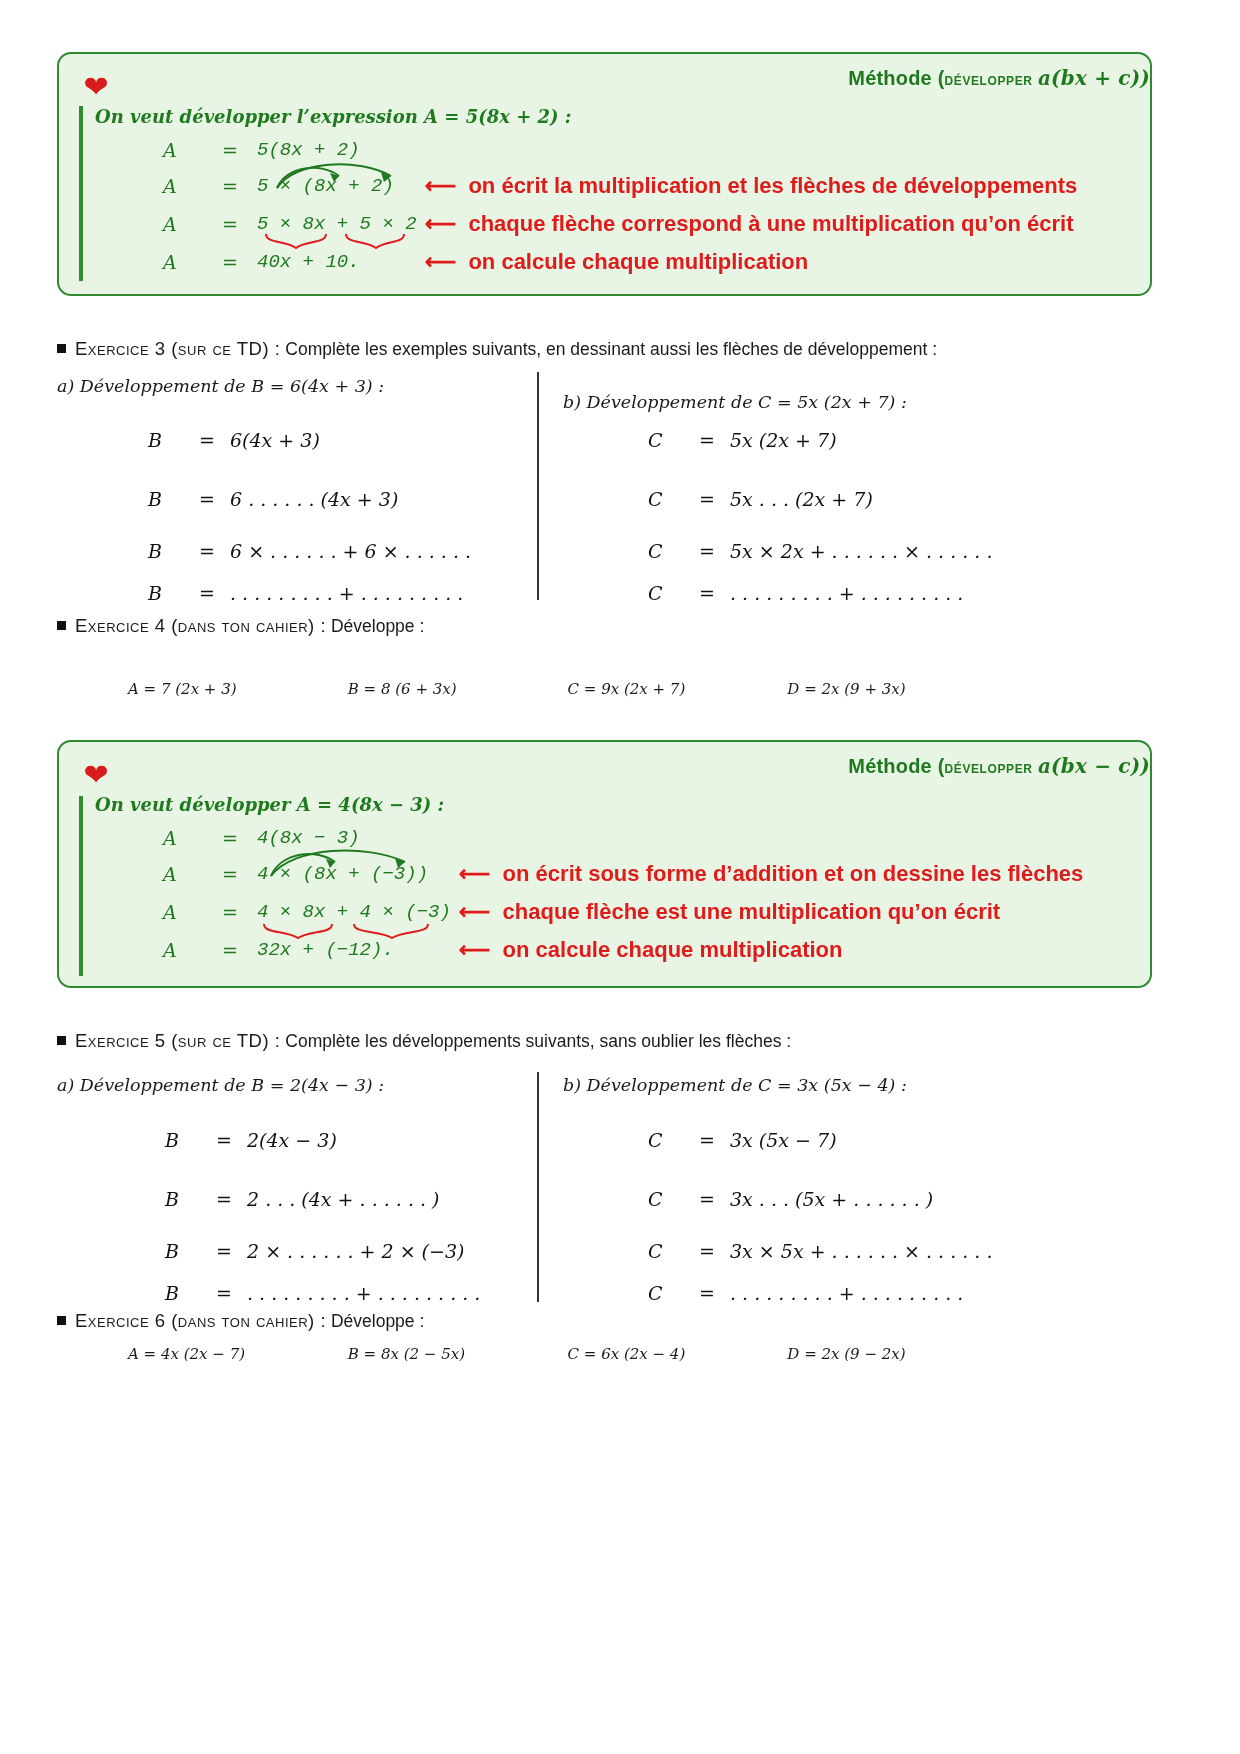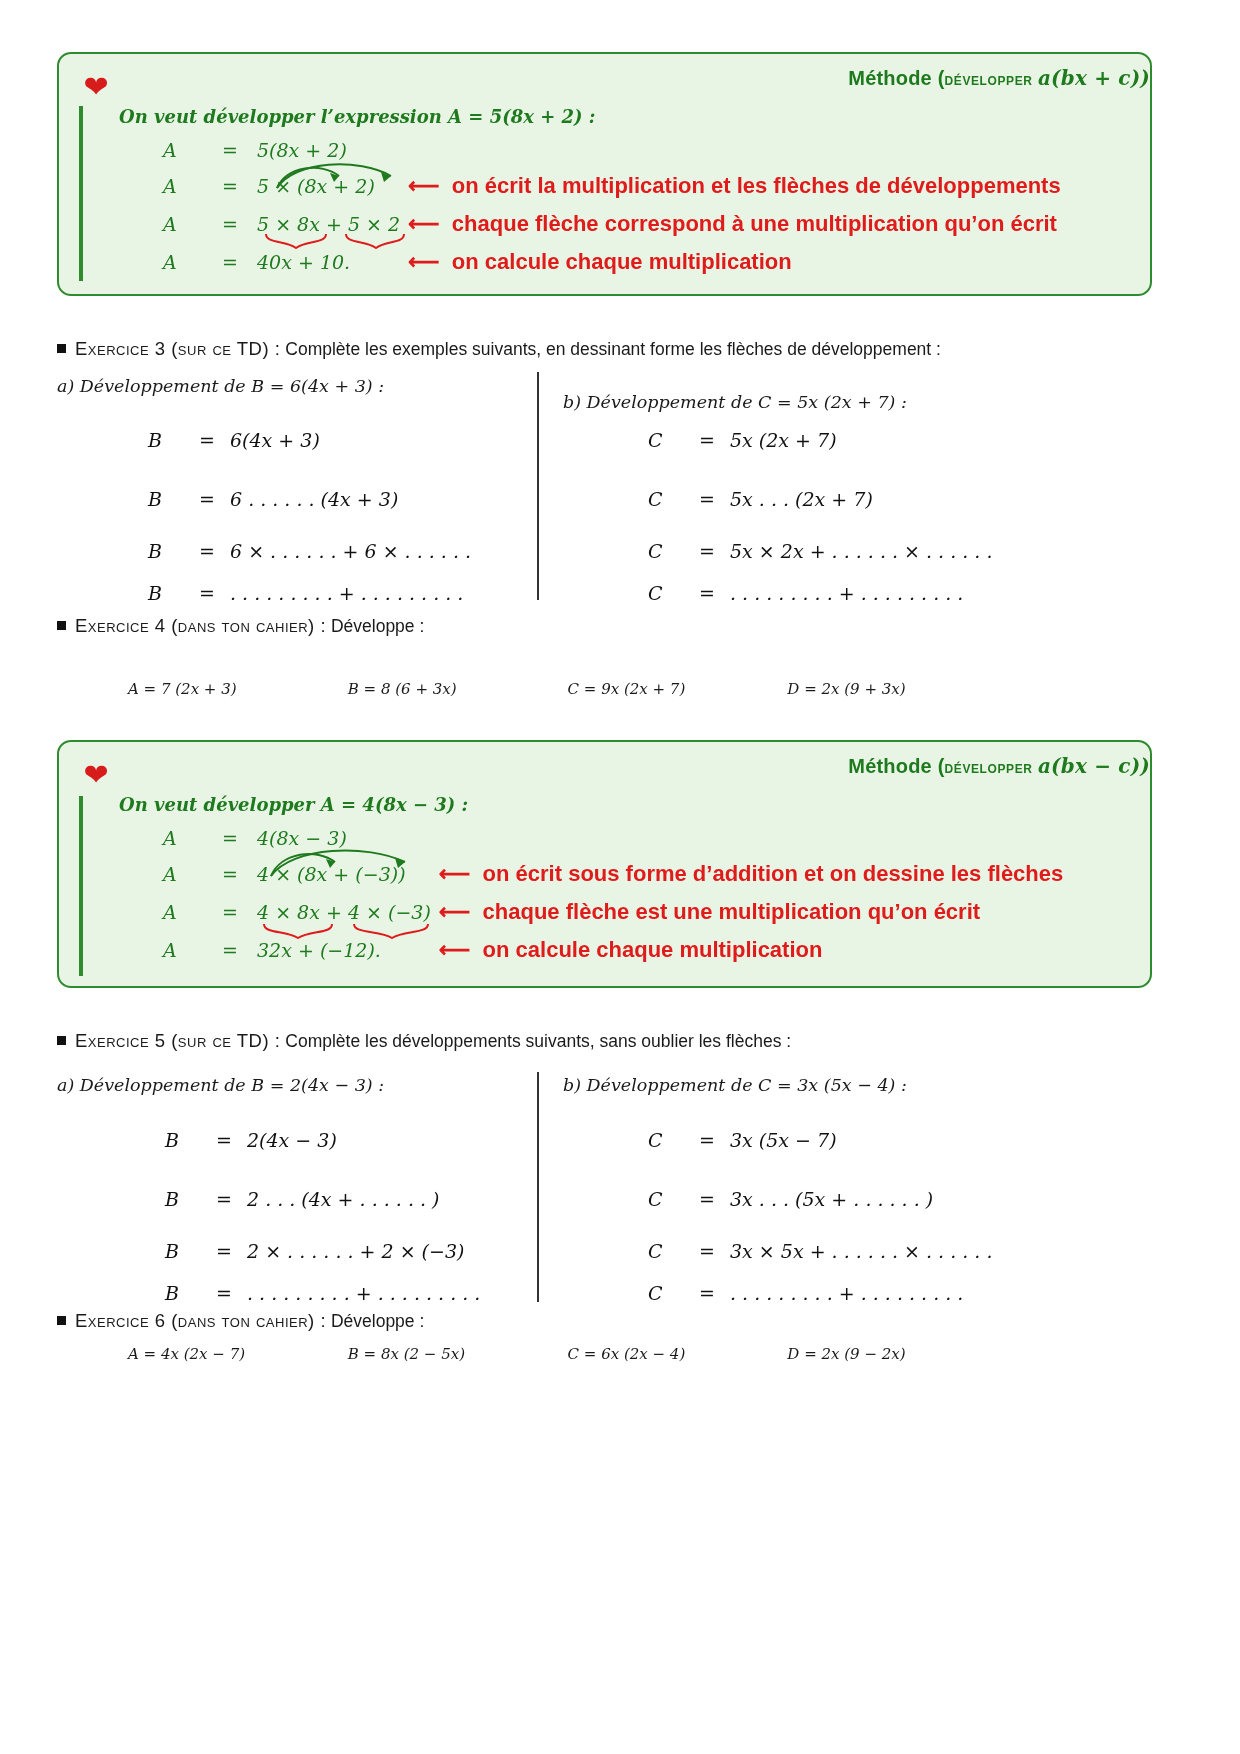--- a/index.html
+++ b/index.html
@@ -36,38 +36,38 @@
     width:34px; height:30px;
     color:#d81b1b;
     font-size:30px;
     line-height:30px;
     text-align:center;
   }
   .intro {
     font-weight:bold;
     font-size:18px;
     color:#1f7a1f;
-    margin:16px 0 0 60px;
+    margin:16px 0 0 36px;
   }
   .greenbar {
     position:absolute;
     width:4px;
     background:#2e8b2e;
   }
   .calc-table {
     margin-left:100px;
     margin-top:6px;
     border-collapse:collapse;
     color:#1f7a1f;
     font-size:19px;
   }
   .calc-table td { padding:6px 4px; vertical-align:middle; white-space:nowrap; }
   .calc-table td.lhs { width:42px; text-align:left; }
   .calc-table td.eq  { width:34px; text-align:center; }
-  .calc-table td.rhs { padding-left:6px; }
+  .calc-table td.rhs { padding-left:6px;font-family:Liberation Mono, monospace; }
   .note {
     color:#e01b1b;
     font-weight:bold;
     font-size:22px;
     white-space:nowrap;
     padding-left:26px;
   }
   .arrow-l { color:#e01b1b; font-weight:bold; }
 
   
@@ -156,21 +156,21 @@
     </svg>
 
     <svg class="ov" style="left:205px; top:178px; width:200px; height:30px;" viewBox="0 0 200 30">
       <path d="M2 2 C2 12, 22 8, 32 16 C42 8, 62 12, 62 2" fill="none" stroke="#e01b1b" stroke-width="2"></path>
       <path d="M82 2 C82 12, 102 8, 112 16 C122 8, 140 12, 140 2" fill="none" stroke="#e01b1b" stroke-width="2"></path>
     </svg>
   </div>
 
   <div class="ex-head" style="left:57px; top:338px;">
     <span class="sq"></span><span class="ex-title">Exercice 3 (sur ce TD) :</span>
-    <span>Complète les exemples suivants, en dessinant forme les flèches de développement :</span>
+    <span>Complète les exemples suivants, en dessinant aussi les flèches de développement :</span>
   </div>
 
   <div class="sub m" style="left:57px; top:376px;">a) Développement de B = 6(4x + 3) :</div>
   <div class="sub m" style="left:563px; top:376px;margin-top:16px;">b) Développement de C = 5x (2x + 7) :</div>
 
   <div class="vrule" style="left:537px; top:372px; height:228px;"></div>
 
   <table class="work" style="left:148px; top:412px;">
     <tbody>
         <tr style="height:56px;">

